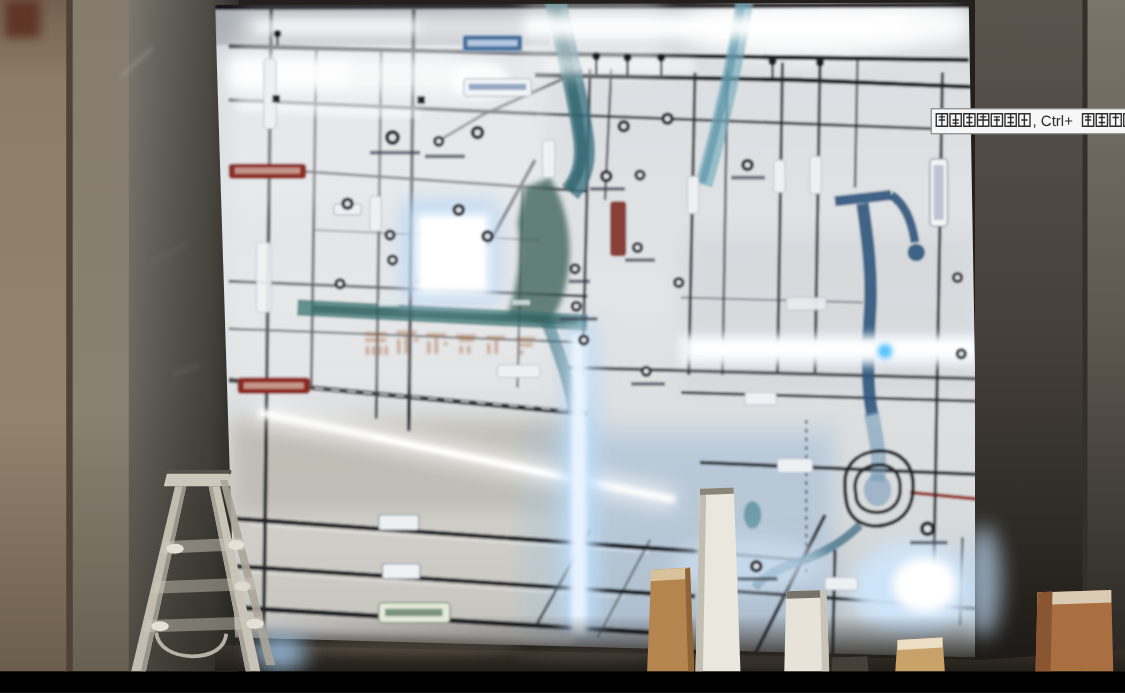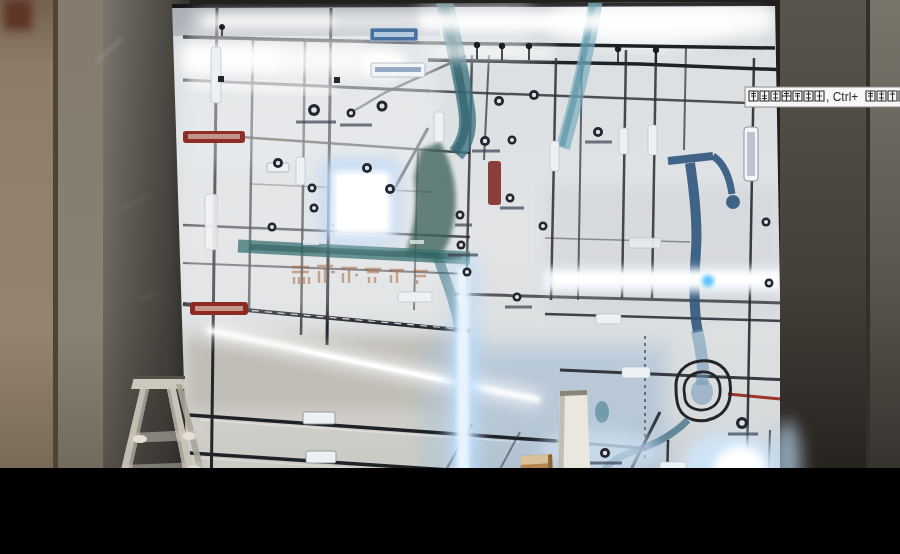--- a/index.html
+++ b/index.html
@@ -1,17 +1,17 @@
 <!DOCTYPE html>
 <html><head>
 <meta charset="utf-8">
 <style>
   html,body{margin:0;padding:0;background:#000;}
   *{font-family:"Liberation Sans",sans-serif;}
-  #scene{position:relative;width:900px;height:468px;overflow:hidden;}
+  #scene{position:relative;width:900px;height:537px;overflow:hidden;}
 </style>
 </head>
 <body>
 <div id="scene">
 <svg width="900" height="554" viewBox="0 0 900 554" xmlns="http://www.w3.org/2000/svg">
 <defs>
   <filter id="b2" x="-50%" y="-50%" width="200%" height="200%">
           <feGaussianBlur stdDeviation="2"></feGaussianBlur>
         </filter>
   <filter id="b4" x="-60%" y="-60%" width="220%" height="220%">

